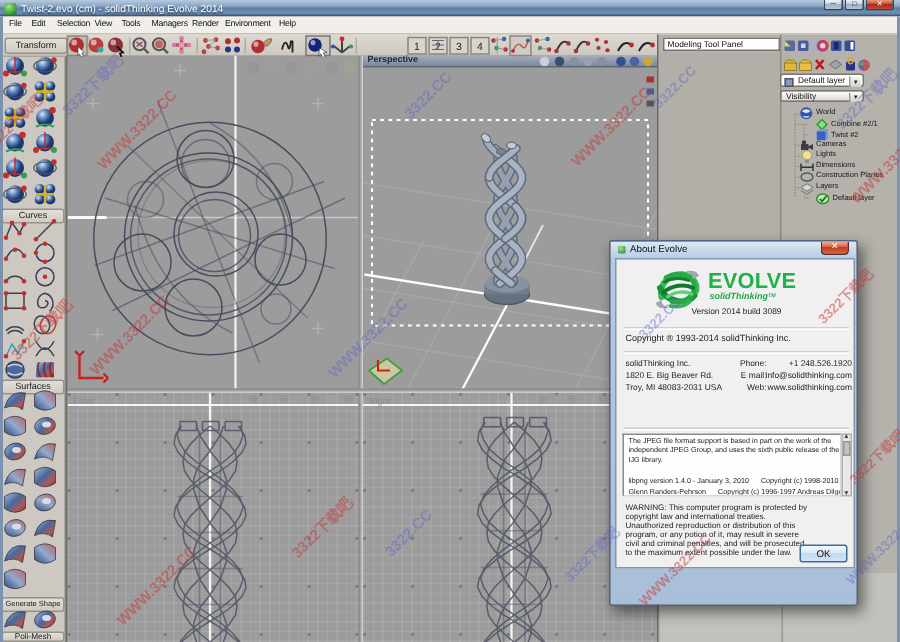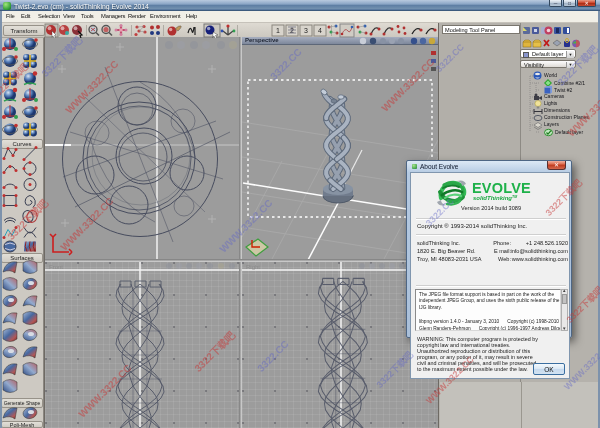--- a/index.html
+++ b/index.html
@@ -573,21 +573,21 @@
           <ellipse cx="4.5" cy="4.5" rx="4" ry="3.2" fill="#bfe8bf" stroke="#2e8e2e" stroke-width="1"></ellipse>
           <path d="M2.5,4.5 l1.5,1.7 l3,-3.5" stroke="#1d7a1d" stroke-width="1.2" fill="none"></path>
         </svg></div>
 <span class="abs" style="left:22px;top:59px">Default layer</span>
 <svg width="80" height="70" style="position:absolute;left:-6px;top:0;opacity:0.55">
         <path d="M3,6 h3 M3,6 v55 M3,13 h5 M9,13 v11 M9,13 h3 M9,20 h3 M3,27 h3 M3,34 h3 M3,41 h3 M3,48 h3 M3,55 h3 M9,62 h3" stroke="#777" stroke-dasharray="1,1" fill="none"></path>
       </svg>
 </div>
 </div>
 
-<div id="dialog" class="abs" style="left:406px;top:160px;width:166px;height:178px;background:linear-gradient(180deg,#dce8f5,#b5cae2 12px,#a9bfd9);border:1px solid #4e6684;border-radius:2px;box-shadow:3px 4px 9px rgba(0,0,0,0.5);z-index:40">
+<div id="dialog" class="abs" style="left:406px;top:160px;width:166px;height:244px;background:linear-gradient(180deg,#dce8f5,#b5cae2 12px,#a9bfd9);border:1px solid #4e6684;border-radius:2px;box-shadow:3px 4px 9px rgba(0,0,0,0.5);z-index:40">
 <span style="position:absolute;left:13px;top:2px;font-size:6.5px;color:#0a1428">About Evolve</span>
 <span style="position:absolute;left:5px;top:3px;width:5px;height:5px;background:radial-gradient(circle at 35% 30%,#9fe57a,#2e9a34 70%,#14601c);border-radius:1px;opacity:0.85"></span>
 <div class="abs" style="right:5px;top:0;width:19px;height:9px;border:1px solid #5a3030;border-top:none;border-radius:0 0 3px 3px;background:linear-gradient(180deg,#f0b0a0,#dd6c50 40%,#c03a1e 50%,#d4694e);color:#fff;font-size:6px;line-height:8px;text-align:center">✕</div>
 <div class="abs" style="left:3px;top:11px;width:160px;height:207px;background:#f0f0f0;border:1px solid #8096ae">
   <svg width="36" height="30" style="position:absolute;left:24px;top:4px">
 <g fill="none" stroke-linecap="round">
 <path d="M6,21 C4,12 12,5 20,6 C27,7 30,12 29,17" stroke="#36bc58" stroke-width="4.2"></path>
 <path d="M5,15 C9,24 22,27 28,20" stroke="#1d9138" stroke-width="4"></path>
 <path d="M9,8 C18,3 28,8 28,14 C28,21 20,26 13,24" stroke="#2aa748" stroke-width="3.2"></path>
 <path d="M7,18 C13,13 22,12 27,15" stroke="#0f7a28" stroke-width="2.6"></path>

